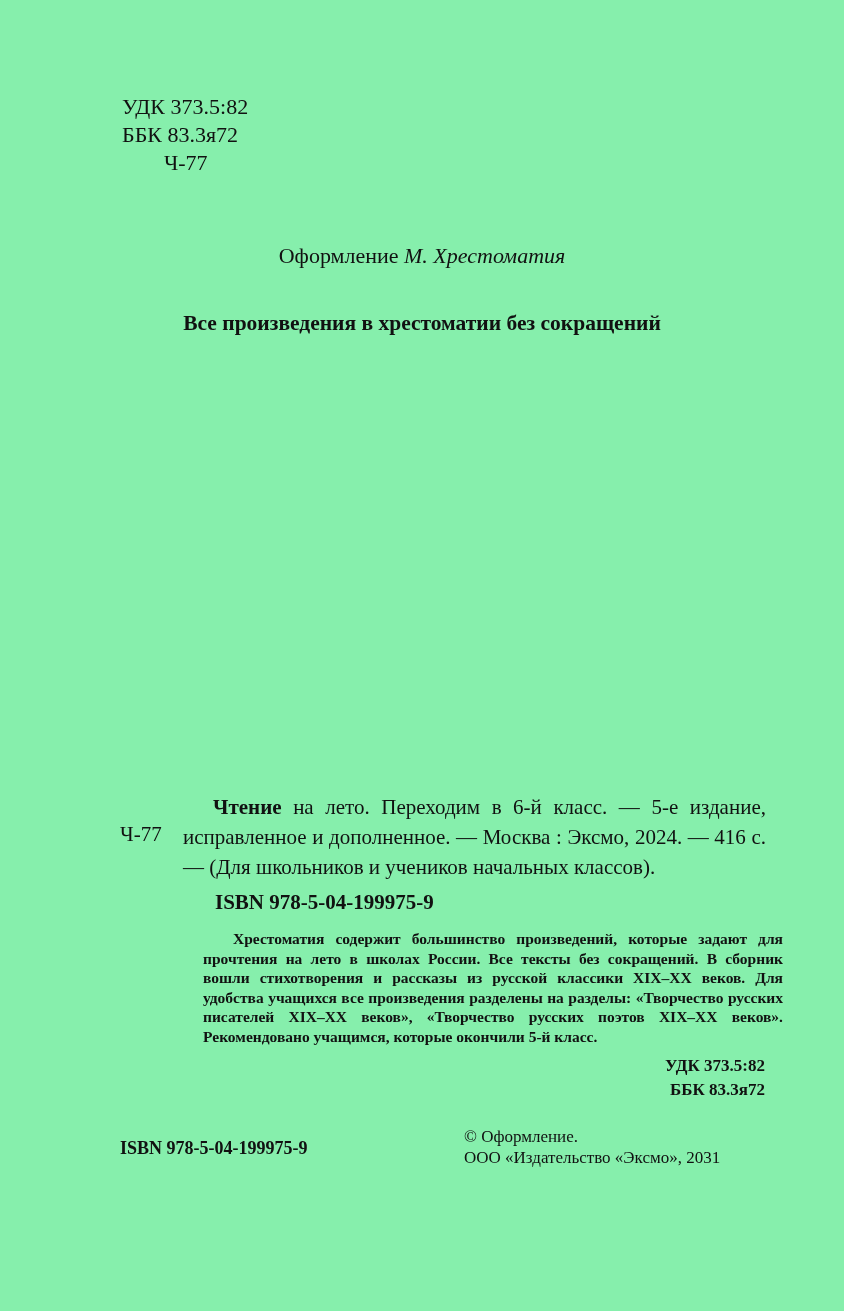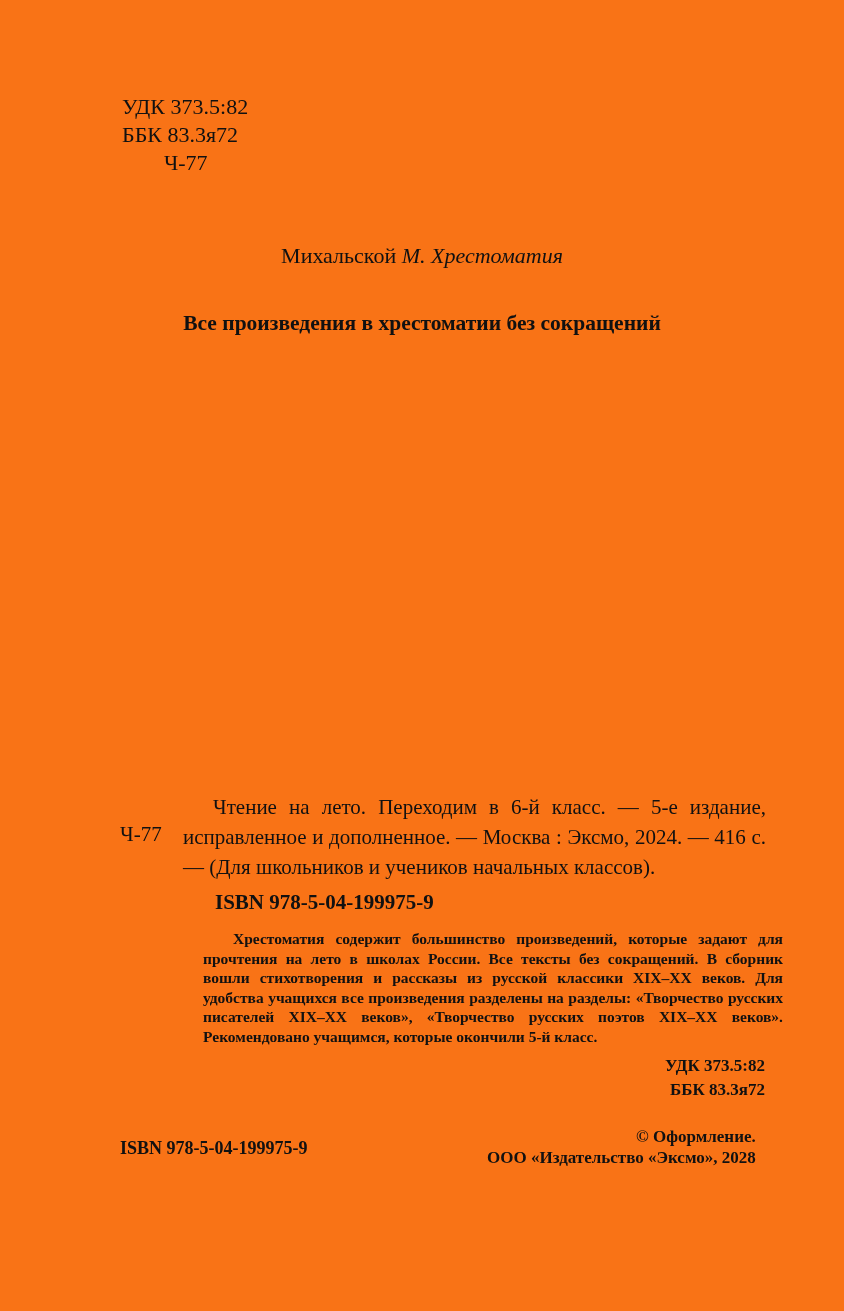--- a/index.html
+++ b/index.html
@@ -10,21 +10,21 @@
     width: 844px;
     height: 1311px;
     background: #ffffff;
     font-family: "Liberation Serif", "DejaVu Serif", serif;
     color: #111111;
   }
   .page {
     position: relative;
     width: 844px;
     height: 1311px;
-    background: #f97316;
+    background: #86efac;
     overflow: hidden;
   }
   .top-codes {
     position: absolute;
     left: 122px;
     top: 93px;
     font-size: 22px;
     line-height: 28px;
     white-space: nowrap;
   }
@@ -65,21 +65,21 @@
   }
   .catalog-text {
     margin: 0 0 0 63px;
     width: 583px;
     font-size: 21px;
     line-height: 30px;
     text-align: justify;
     text-indent: 30px;
   }
   .catalog-text b {
-    font-weight: normal;
+    font-weight: bold;
   }
   .catalog-isbn {
     margin: 8px 0 0 95px;
     font-size: 21px;
     font-weight: bold;
   }
   .annotation {
     margin: 14px 0 0 83px;
     width: 580px;
     font-size: 15.5px;
@@ -106,56 +106,55 @@
   .footer-isbn {
     position: absolute;
     left: 0;
     top: 12px;
     font-size: 18px;
     font-weight: bold;
     white-space: nowrap;
   }
   .copyright {
     position: absolute;
-    left: 367px;
+    left: 344px;
     top: 0;
     font-size: 17px;
     line-height: 21px;
-    font-weight: bold;
+    font-weight: normal;
     white-space: nowrap;
-    text-align: right;
   }
 </style>
 </head>
 <body>
 
 <div class="page">
 
   <div class="top-codes">
     <div>УДК 373.5:82</div>
     <div>ББК 83.3я72</div>
     <div class="indent">Ч-77</div>
   </div>
 
-  <div class="design-line"><span>Михальской </span><span class="italic">М. Хрестоматия</span></div>
+  <div class="design-line"><span>Оформление </span><span class="italic">М. Хрестоматия</span></div>
 
   <div class="note-line">Все произведения в хрестоматии без сокращений</div>
 
   <div class="catalog">
     <div class="catalog-code">Ч-77</div>
     <p class="catalog-text"><b>Чтение</b><span> на лето. Переходим в 6-й класс. — 5-е издание, исправленное и дополненное. — Москва : Эксмо, 2024. — 416 с. — (Для школьников и учеников начальных классов).</span></p>
     <div class="catalog-isbn">ISBN 978-5-04-199975-9</div>
     <p class="annotation">Хрестоматия содержит большинство произведений, которые задают для прочтения на лето в школах России. Все тексты без сокращений. В сборник вошли стихотворения и рассказы из русской классики XIX–XX веков. Для удобства учащихся все произведения разделены на разделы: «Творчество русских писателей XIX–XX веков», «Творчество русских поэтов XIX–XX веков». Рекомендовано учащимся, которые окончили 5-й класс.</p>
     <div class="codes-right">
       <div>УДК 373.5:82</div>
       <div>ББК 83.3я72</div>
     </div>
   </div>
 
   <div class="footer-row">
     <div class="footer-isbn">ISBN 978-5-04-199975-9</div>
     <div class="copyright">
       <div>© Оформление.</div>
-      <div>ООО «Издательство «Эксмо», 2028</div>
+      <div>ООО «Издательство «Эксмо», 2031</div>
     </div>
   </div>
 
 </div>
 
 </body></html>

